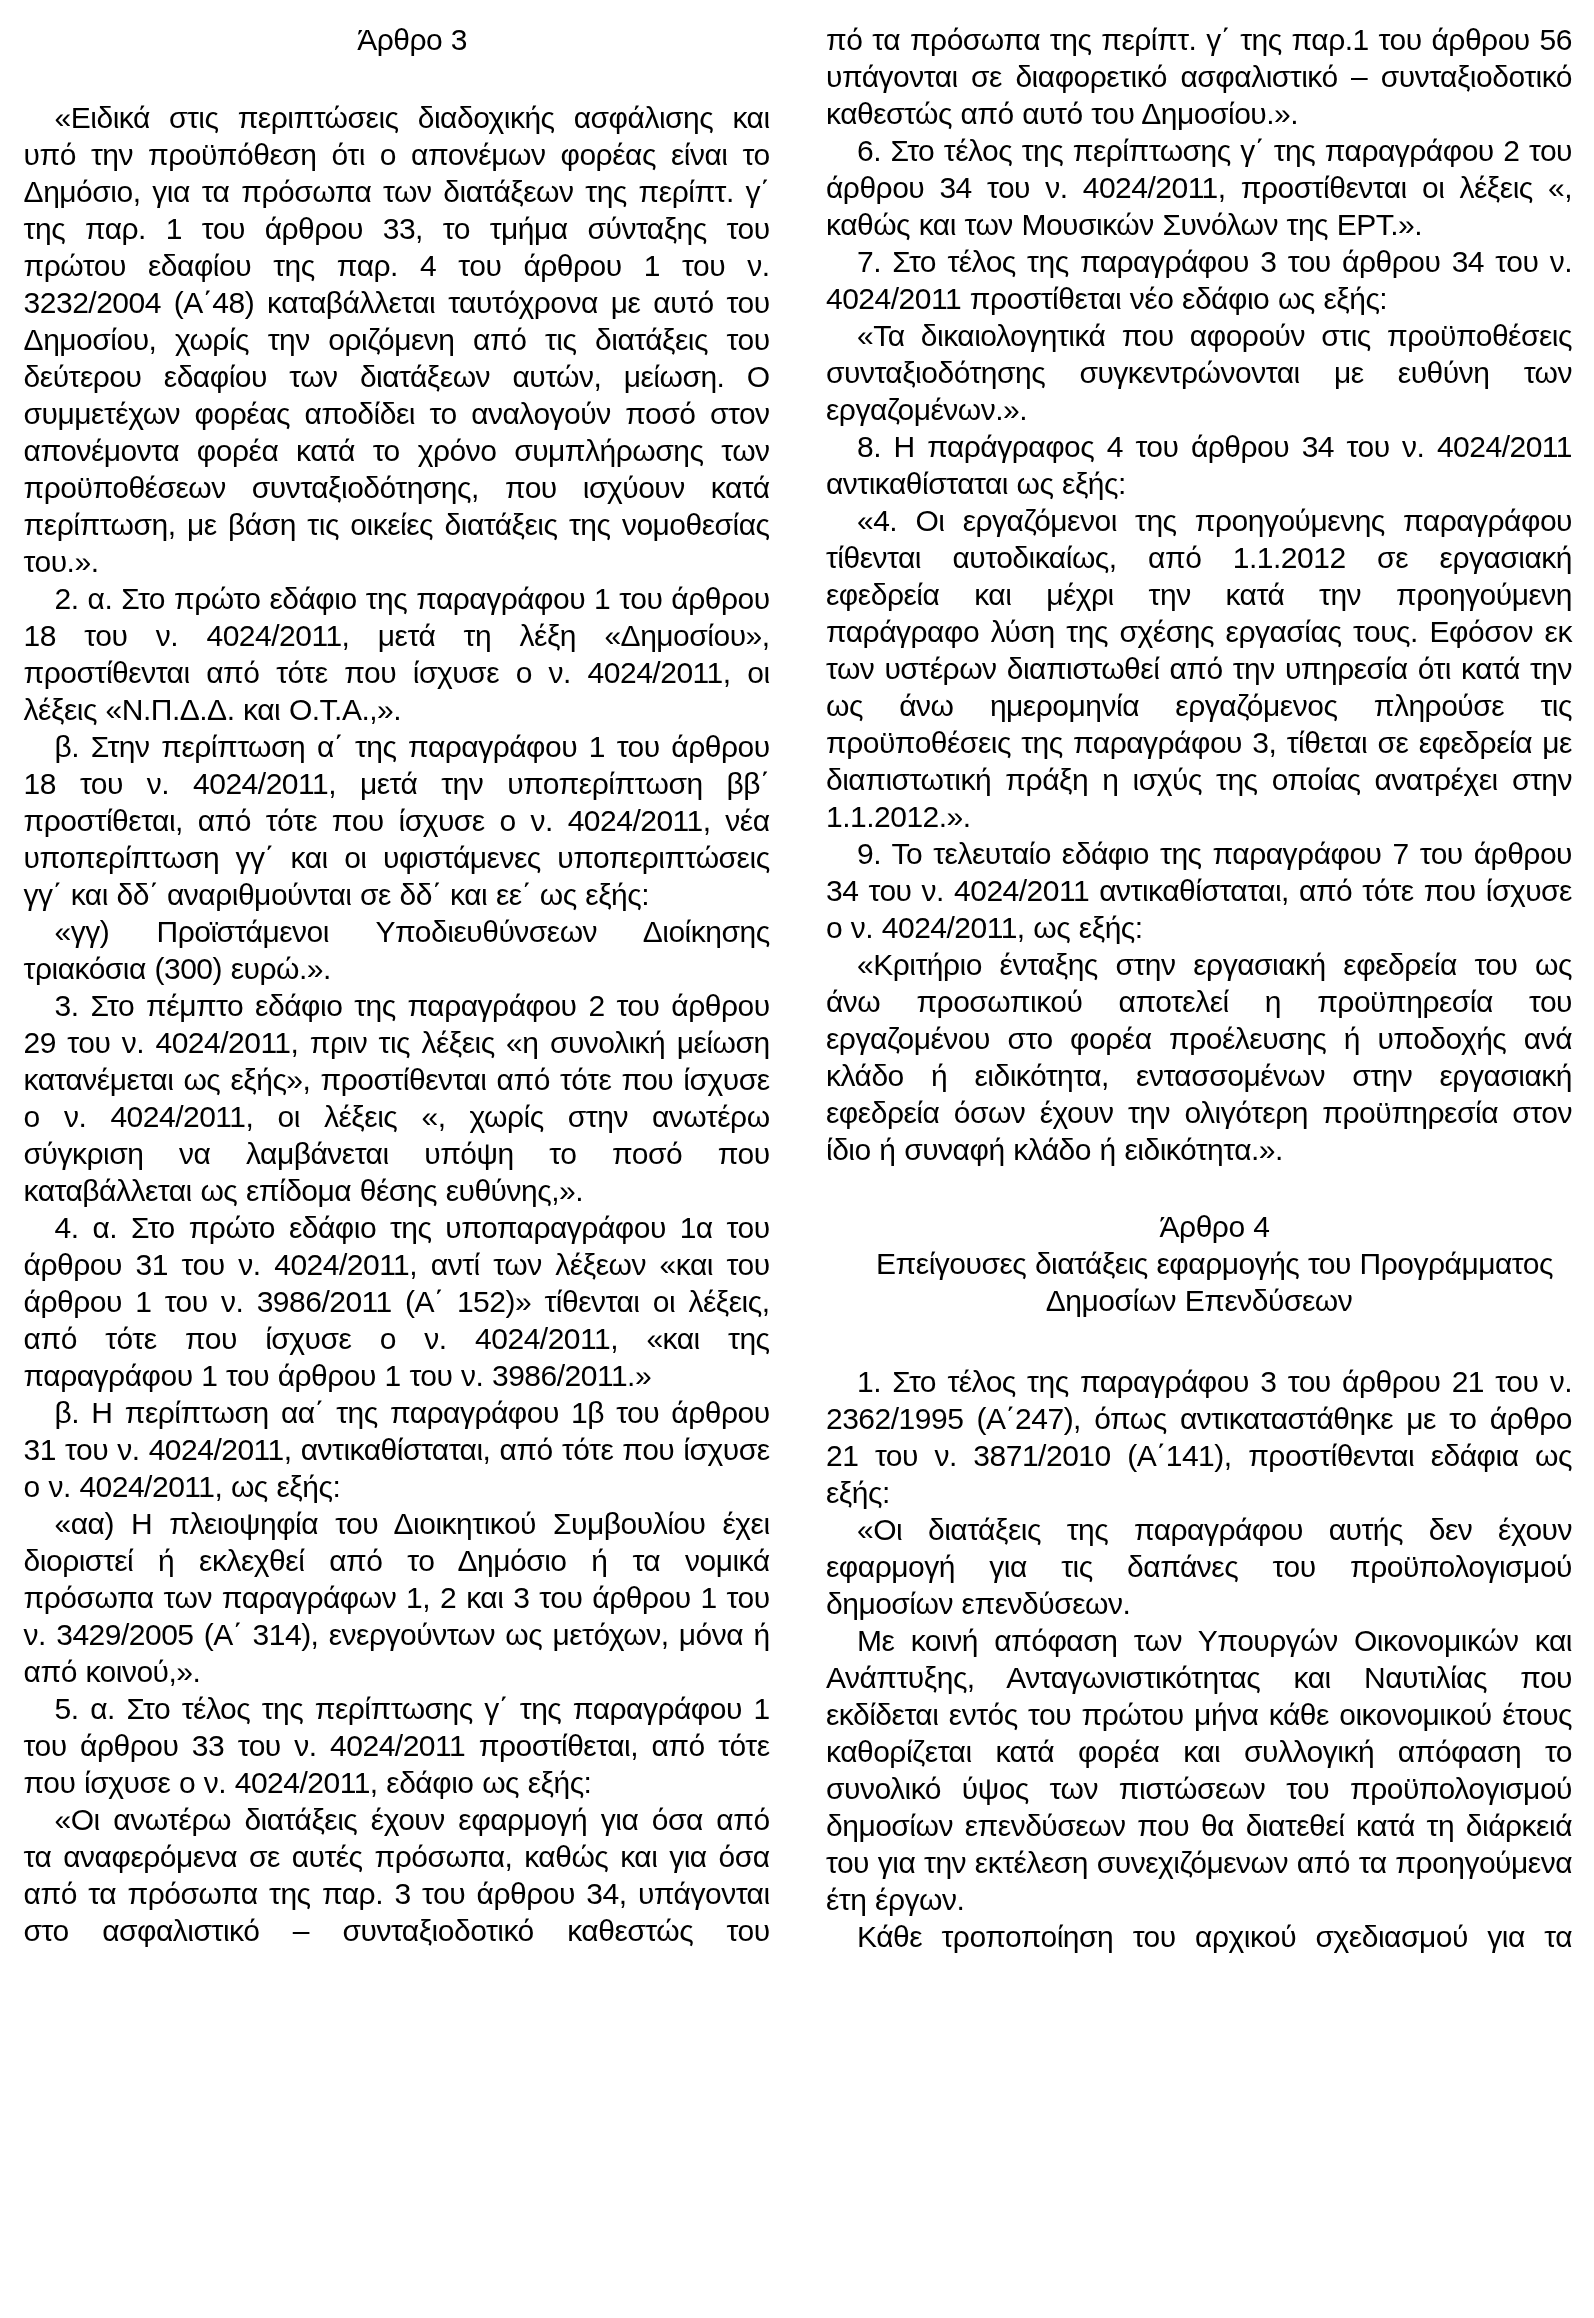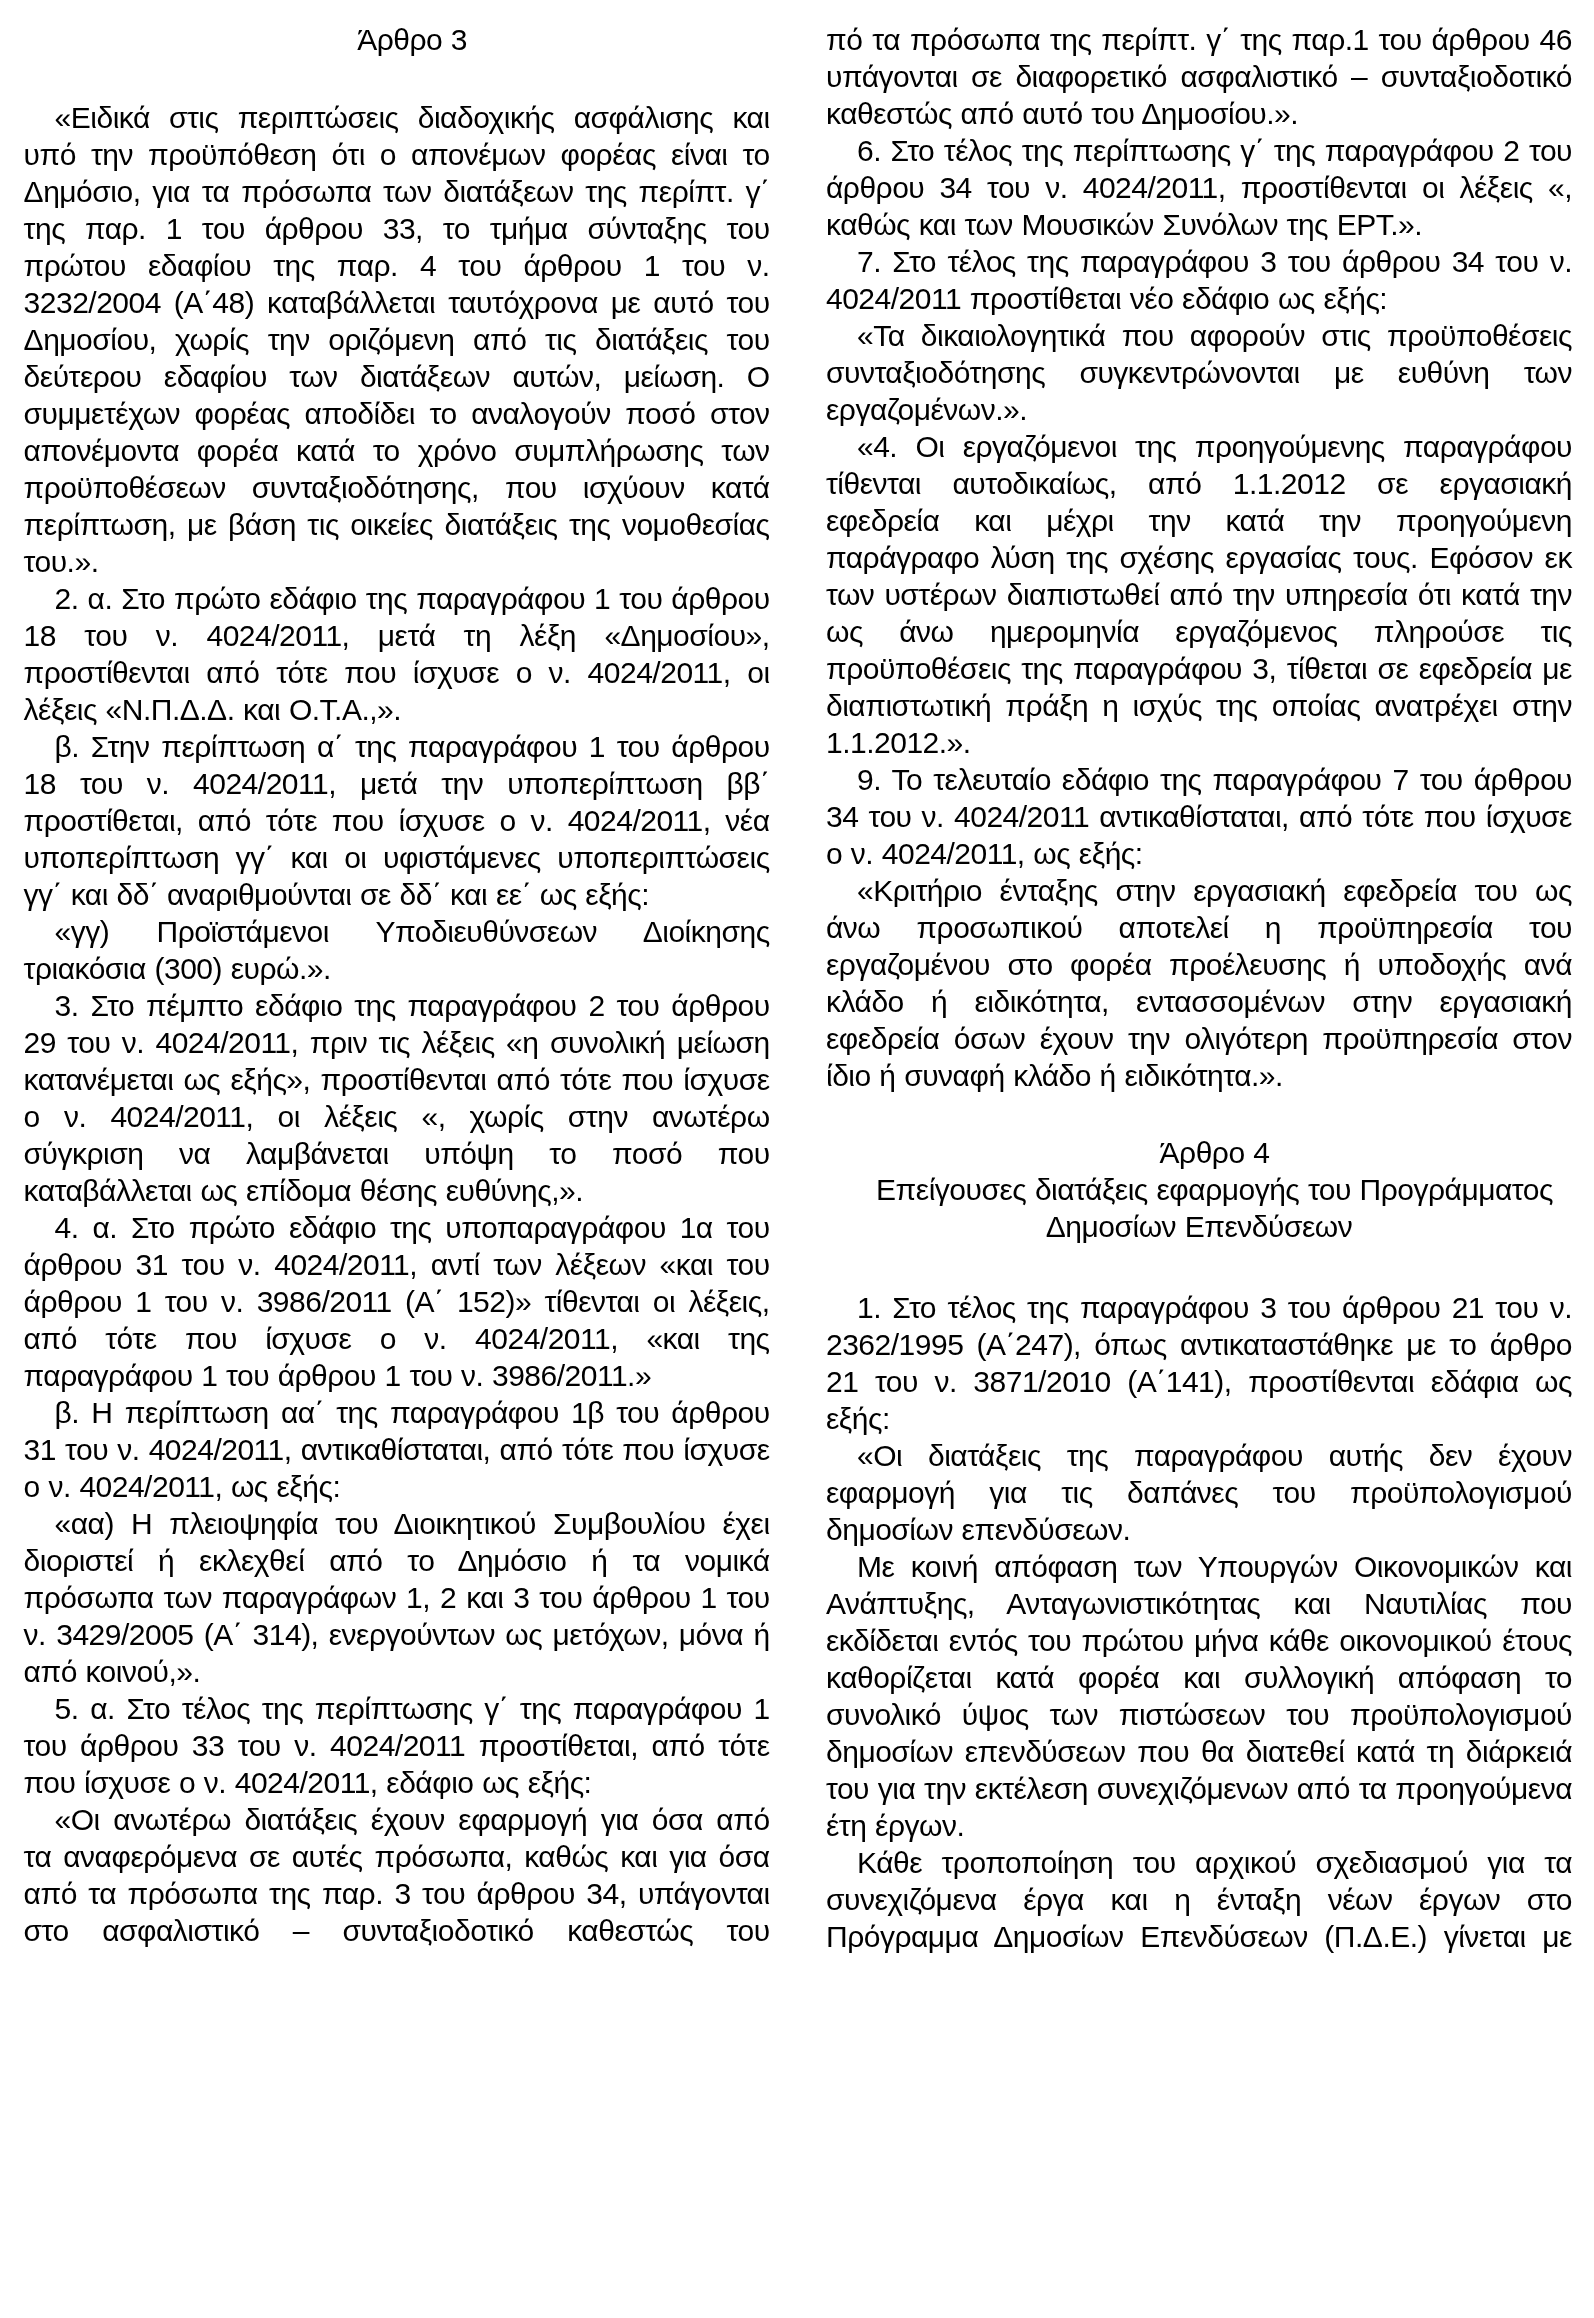--- a/index.html
+++ b/index.html
@@ -66,24 +66,25 @@
     <p>4. α. Στο πρώτο εδάφιο της υποπαραγράφου 1α του άρθρου 31 του ν. 4024/2011, αντί των λέξεων «και του άρθρου 1 του ν. 3986/2011 (Α΄ 152)» τίθενται οι λέξεις, από τότε που ίσχυσε ο ν. 4024/2011, «και της παραγράφου 1 του άρθρου 1 του ν. 3986/2011.»</p>
     <p>β. Η περίπτωση αα΄ της παραγράφου 1β του άρθρου 31 του ν. 4024/2011, αντικαθίσταται, από τότε που ίσχυσε ο ν. 4024/2011, ως εξής:</p>
     <p>«αα) Η πλειοψηφία του Διοικητικού Συμβουλίου έχει διοριστεί ή εκλεχθεί από το Δημόσιο ή τα νομικά πρόσωπα των παραγράφων 1, 2 και 3 του άρθρου 1 του ν. 3429/2005 (Α΄ 314), ενεργούντων ως μετόχων, μόνα ή από κοινού,».</p>
     <p>5. α. Στο τέλος της περίπτωσης γ΄ της παραγράφου 1 του άρθρου 33 του ν. 4024/2011 προστίθεται, από τότε που ίσχυσε ο ν. 4024/2011, εδάφιο ως εξής:</p>
     <p>«Οι ανωτέρω διατάξεις έχουν εφαρμογή για όσα από τα αναφερόμενα σε αυτές πρόσωπα, καθώς και για όσα από τα πρόσωπα της παρ. 3 του άρθρου 34, υπάγονται στο ασφαλιστικό – συνταξιοδοτικό καθεστώς του Δημοσίου ή συνταξιοδοτούνται με βάση τις δημοσιοϋπαλληλικές διατάξεις.».</p>
     <p>β. Στο τέλος της παραγράφου 3 του άρθρου 34 του ν. 4024/2011, προστίθεται, από τότε που ίσχυσε ο ν. 4024/2011, εδάφιο ως εξής:</p>
 
   </div>
 
   <div class="col col-right">
-    <p class="cont">πό τα πρόσωπα της περίπτ. γ΄ της παρ.1 του άρθρου 46 υπάγονται σε διαφορετικό ασφαλιστικό – συνταξιοδοτικό καθεστώς από αυτό του Δημοσίου.».</p>
+    <p class="cont">πό τα πρόσωπα της περίπτ. γ΄ της παρ.1 του άρθρου 56 υπάγονται σε διαφορετικό ασφαλιστικό – συνταξιοδοτικό καθεστώς από αυτό του Δημοσίου.».</p>
     <p>6. Στο τέλος της περίπτωσης γ΄ της παραγράφου 2 του άρθρου 34 του ν. 4024/2011, προστίθενται οι λέξεις «, καθώς και των Μουσικών Συνόλων της ΕΡΤ.».</p>
     <p>7. Στο τέλος της παραγράφου 3 του άρθρου 34 του ν. 4024/2011 προστίθεται νέο εδάφιο ως εξής:</p>
     <p>«Τα δικαιολογητικά που αφορούν στις προϋποθέσεις συνταξιοδότησης συγκεντρώνονται με ευθύνη των εργαζομένων.».</p>
+    <p>8. Η παράγραφος 4 του άρθρου 34 του ν. 4024/2011 αντικαθίσταται ως εξής:</p>
     <p>«4. Οι εργαζόμενοι της προηγούμενης παραγράφου τίθενται αυτοδικαίως, από 1.1.2012 σε εργασιακή εφεδρεία και μέχρι την κατά την προηγούμενη παράγραφο λύση της σχέσης εργασίας τους. Εφόσον εκ των υστέρων διαπιστωθεί από την υπηρεσία ότι κατά την ως άνω ημερομηνία εργαζόμενος πληρούσε τις προϋποθέσεις της παραγράφου 3, τίθεται σε εφεδρεία με διαπιστωτική πράξη η ισχύς της οποίας ανατρέχει στην 1.1.2012.».</p>
     <p>9. Το τελευταίο εδάφιο της παραγράφου 7 του άρθρου 34 του ν. 4024/2011 αντικαθίσταται, από τότε που ίσχυσε ο ν. 4024/2011, ως εξής:</p>
     <p>«Κριτήριο ένταξης στην εργασιακή εφεδρεία του ως άνω προσωπικού αποτελεί η προϋπηρεσία του εργαζομένου στο φορέα προέλευσης ή υποδοχής ανά κλάδο ή ειδικότητα, εντασσομένων στην εργασιακή εφεδρεία όσων έχουν την ολιγότερη προϋπηρεσία στον ίδιο ή συναφή κλάδο ή ειδικότητα.».</p>
 
     <div class="art4-block">
       <p class="article-head">Άρθρο 4</p>
       <p class="article-title">Επείγουσες διατάξεις εφαρμογής του Προγράμματος Δημοσίων Επενδύσεων</p>
     </div>
 
     <p>1. Στο τέλος της παραγράφου 3 του άρθρου 21 του ν. 2362/1995 (Α΄247), όπως αντικαταστάθηκε με το άρθρο 21 του ν. 3871/2010 (Α΄141), προστίθενται εδάφια ως εξής:</p>

